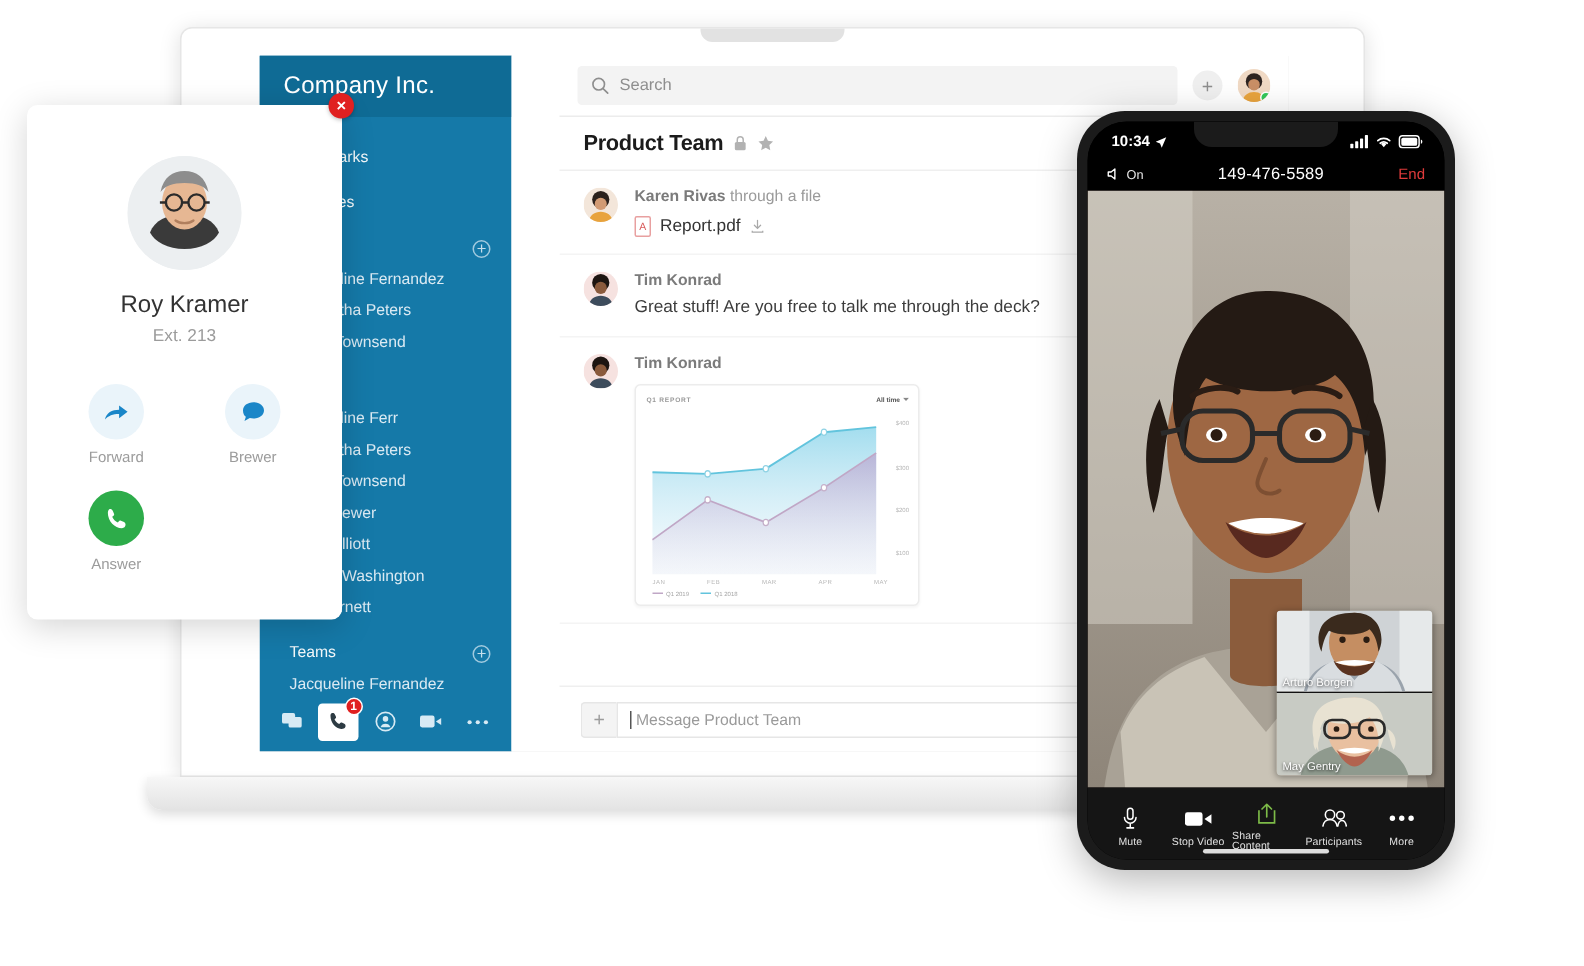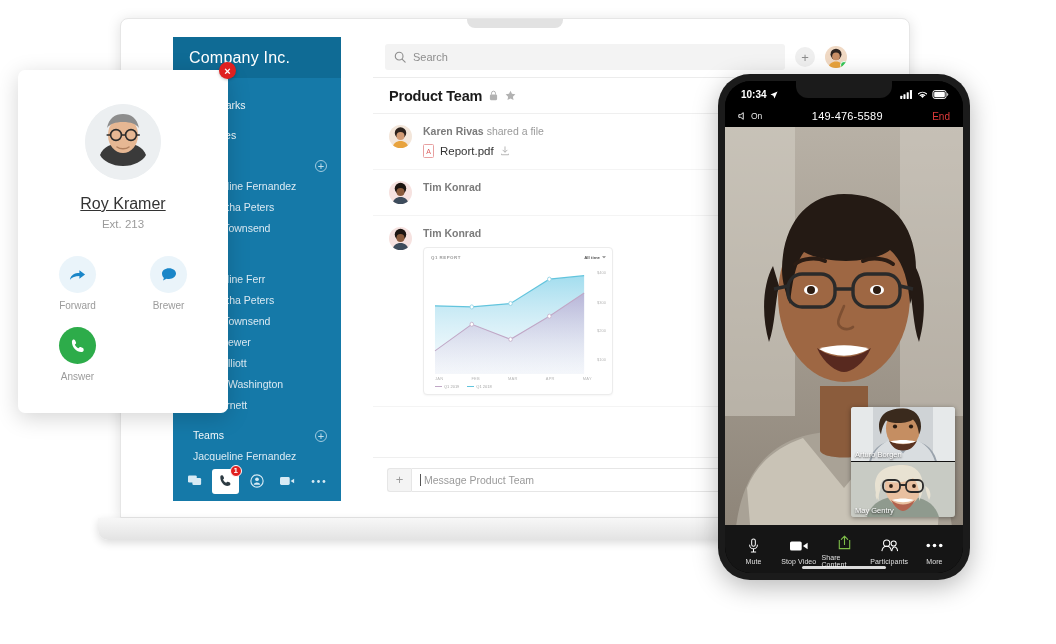--- a/index.html
+++ b/index.html
@@ -121,21 +121,21 @@
   #call-popup {
     position:absolute; left:18px; top:70px; width:210px; height:343px;
     background:#fff; border-radius:7px; box-shadow:0 5px 22px rgba(0,0,0,.17);
     z-index:40; display:flex; flex-direction:column; align-items:center;
   }
   #call-close { position:absolute; right:-8px; top:-8px; width:17px; height:17px; border-radius:50%;
     background:#e02020; color:#fff; display:flex; align-items:center; justify-content:center;
     font-size:11px; font-weight:700; box-shadow:0 1px 3px rgba(0,0,0,.25); }
   .caller-av { width:76px; height:76px; border-radius:50%; margin-top:34px; overflow:hidden;
                background:#eceff1; }
-  .caller-name { margin-top:15px; font-size:16px; color:#333; font-weight:400;text-decoration:underline; }
+  .caller-name { margin-top:15px; font-size:16px; color:#333; font-weight:400; }
   .caller-ext { margin-top:5px; font-size:11.5px; color:#9b9b9b; }
   .call-actions { margin-top:26px; display:grid; grid-template-columns:1fr 1fr; gap:16px 14px;
                   width:168px; }
   .ca { display:flex; flex-direction:column; align-items:center; gap:7px; }
   .ca-circle { width:37px; height:37px; border-radius:50%; display:flex; align-items:center;
                justify-content:center; }
   .ca-circle.soft { background:#eaf4fa; color:#1a86c8; }
   .ca-circle.red { background:#e3191b; color:#fff; }
   .ca-circle.green { background:#2dac4a; color:#fff; }
   .ca-label { font-size:10px; color:#9b9b9b; }
@@ -316,21 +316,21 @@
                 <svg viewBox="0 0 40 40" width="23" height="23" aria-hidden="true">
                   <rect width="40" height="40" fill="#f3e6da"></rect>
                   <circle cx="20" cy="14" r="10" fill="#2b211c"></circle>
                   <circle cx="20" cy="19" r="7" fill="#d29b74"></circle>
                   <path d="M6 40c1-8 7-12 14-12s13 4 14 12z" fill="#e8a33d"></path>
                 </svg>
               </div>
               <div class="msg-body">
                 <div class="msg-name">
                   <span>Karen Rivas</span>
-                  <span class="msg-meta">shared a file</span>
+                  <span class="msg-meta">through a file</span>
                 </div>
                 <div class="file-row">
                   <span class="pdf-ico">A</span>
                   <span class="file-name">Report.pdf</span>
                   <svg width="10" height="10" viewBox="0 0 12 12" class="dl-ico" aria-hidden="true">
                     <path d="M6 1v6M3.5 5L6 7.5 8.5 5" fill="none" stroke="#a9a9a9" stroke-width="1" stroke-linecap="round"></path>
                     <path d="M1.8 9.3v1.2h8.4V9.3" fill="none" stroke="#a9a9a9" stroke-width="1"></path>
                   </svg>
                 </div>
               </div>
@@ -340,20 +340,21 @@
               <div class="msg-av">
                 <svg viewBox="0 0 40 40" width="23" height="23" aria-hidden="true">
                   <rect width="40" height="40" fill="#f6e2e0"></rect>
                   <circle cx="20" cy="13" r="10" fill="#1d1511"></circle>
                   <circle cx="20" cy="19" r="7" fill="#8a5a3c"></circle>
                   <path d="M6 40c1-8 7-12 14-12s13 4 14 12z" fill="#3d4c5c"></path>
                 </svg>
               </div>
               <div class="msg-body">
                 <div class="msg-name">Tim Konrad</div>
+                <div class="msg-text">Great stuff! Are you free to talk me through the deck?</div>
               </div>
             </div>
 
             <div class="msg">
               <div class="msg-av">
                 <svg viewBox="0 0 40 40" width="23" height="23" aria-hidden="true">
                   <rect width="40" height="40" fill="#f6e2e0"></rect>
                   <circle cx="20" cy="13" r="10" fill="#1d1511"></circle>
                   <circle cx="20" cy="19" r="7" fill="#8a5a3c"></circle>
                   <path d="M6 40c1-8 7-12 14-12s13 4 14 12z" fill="#3d4c5c"></path>

